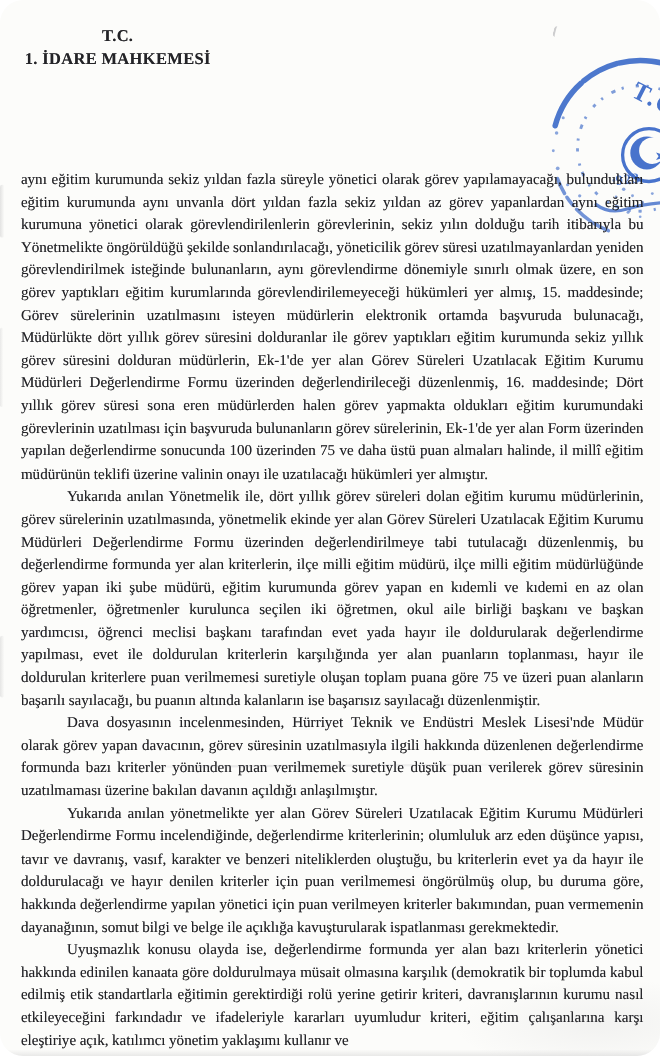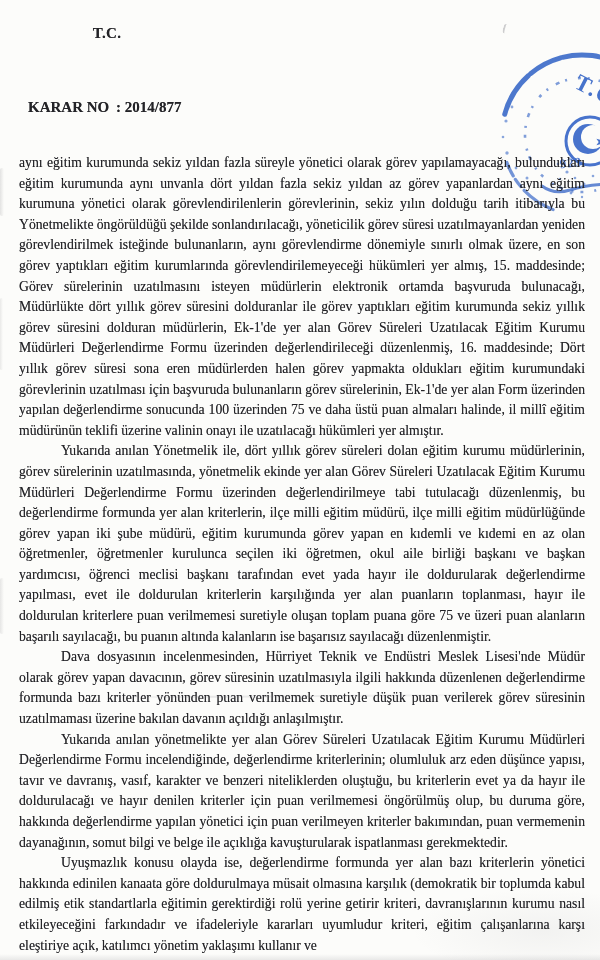--- a/index.html
+++ b/index.html
@@ -3,20 +3,21 @@
 <meta charset="utf-8">
 <style>
   html,body{margin:0;padding:0;}
   .page{
     position:relative;
     width:600px;height:960px;
     background:#fcfcfa;
     overflow:hidden;
     font-family:"Liberation Serif","DejaVu Serif",serif;
     color:#232327;
+    border-radius:21px;
   }
   
   .court-header{
     position:absolute;top:23px;left:0;width:214px;
     text-align:center;
     font-weight:bold;font-size:15px;line-height:20.5px;
     letter-spacing:.3px;
     text-shadow:0 0 .4px rgba(25,25,30,.55);
   }
   .case-block{
@@ -63,26 +64,24 @@
   .bottom-band{left:0;top:954px;width:600px;height:6px;
     background:linear-gradient(to top,rgba(100,100,108,.13),transparent);}
 </style>
 </head>
 <body>
 
 <div class="page">
 
   <div class="court-header">
     <div>T.C.</div>
+    <div>1. İDARE MAHKEMESİ</div>
   </div>
 
   <div class="case-block">
-    <div class="case-row">
-      <span class="case-label">KARAR NO</span><span>:  2014/877</span>
-    </div>
   </div>
 
   <svg class="stamp" viewBox="0 0 220 220" aria-hidden="true">
     <g fill="none" stroke="#3e6cc9">
 
       <path d="M 32.7 89.3 A 80 80 0 0 1 190 110" stroke-width="5" stroke-linecap="round" stroke-dasharray="46 3 34 2 60 3" opacity="0.92"></path>
 
       <path d="M 34.8 137.4 A 80 80 0 0 0 82.6 185.2" stroke-width="3.2" stroke-linecap="round" stroke-dasharray="15 4 9 5 17 3" opacity="0.72"></path>
 
       <circle cx="110" cy="110" r="57" stroke-width="2.6" stroke-dasharray="3 7 2 9 4 6 2 11" opacity="0.66"></circle>

